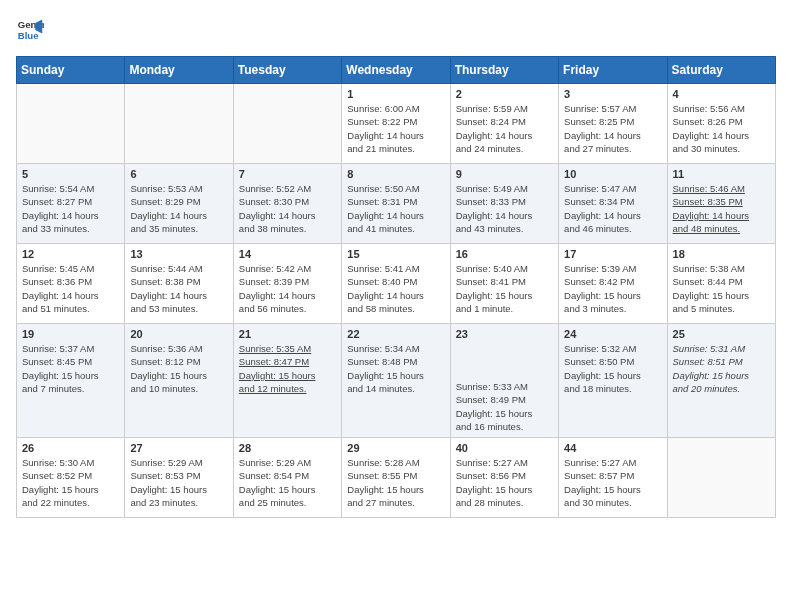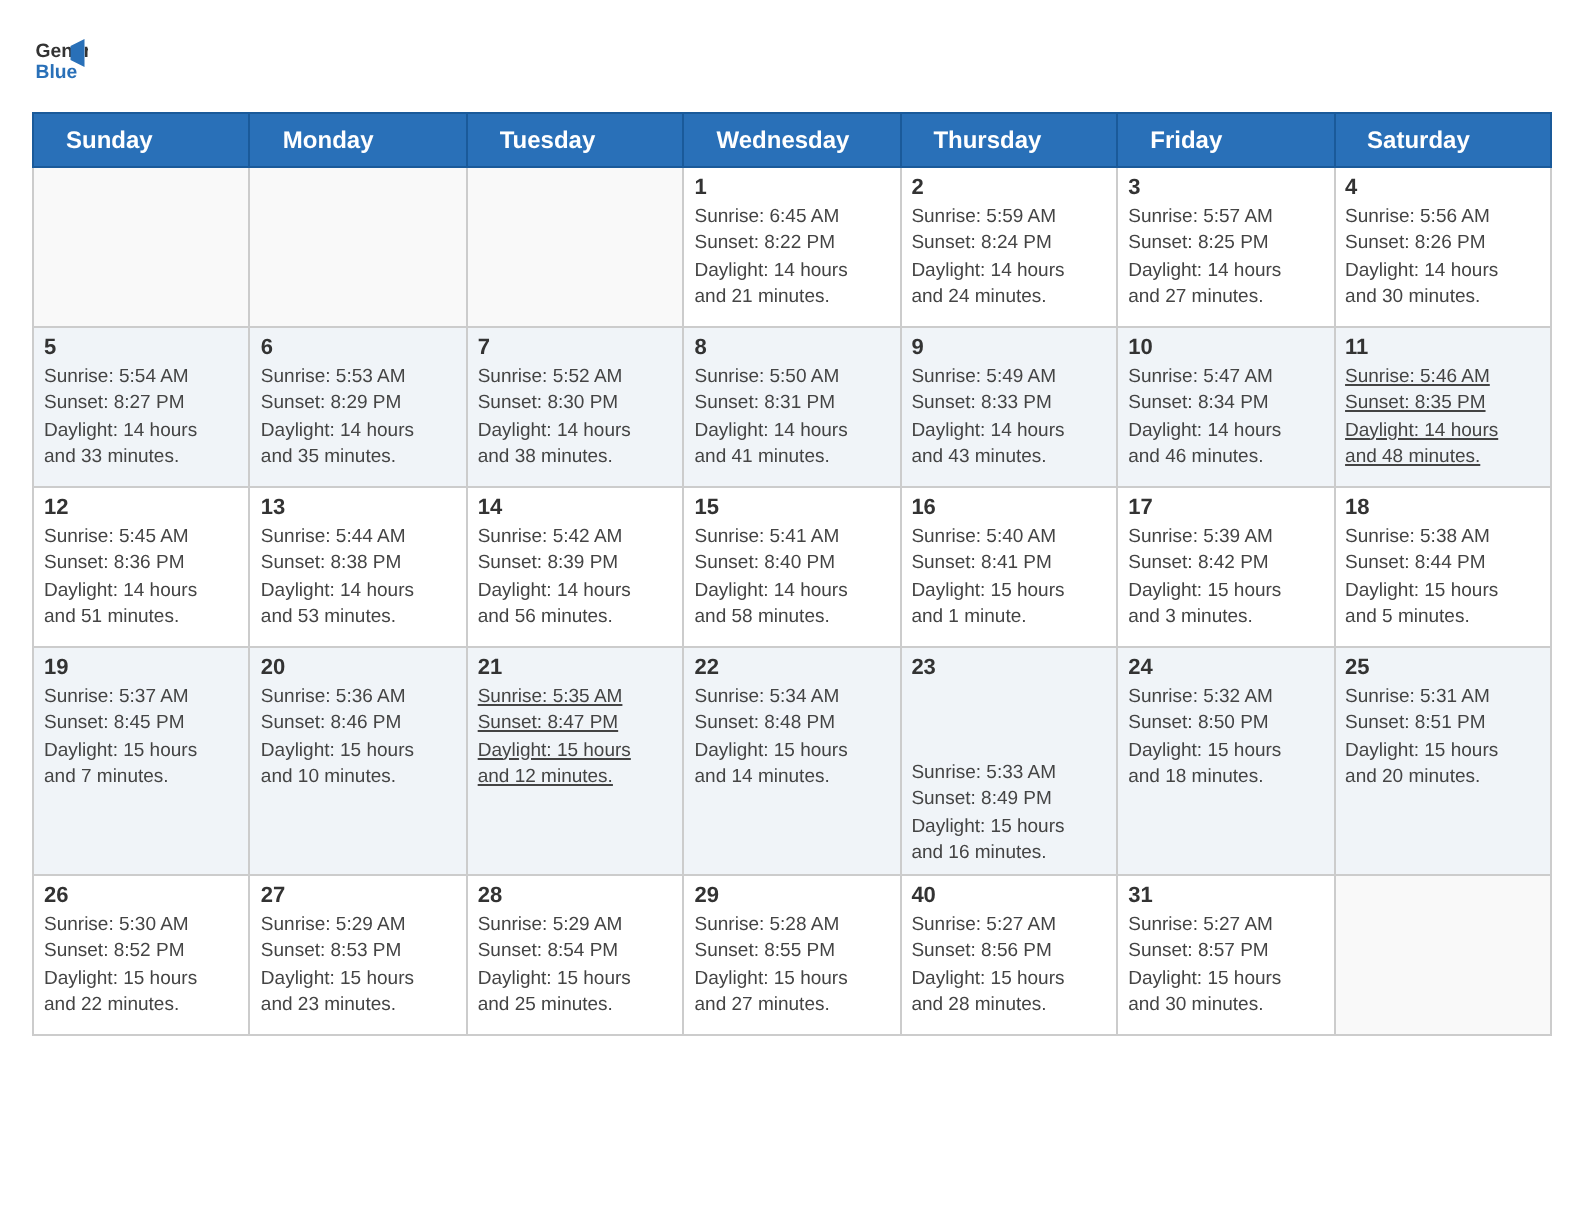--- a/index.html
+++ b/index.html
@@ -38,21 +38,21 @@
     table {
       width: 100%;
       border-collapse: collapse;
       table-layout: fixed;
     }
     thead tr th {
       background: #2970b8;
       color: #fff;
       font-size: 12px;
       font-weight: bold;
-      padding: 6px 16px;
+      padding: 6px 4px;
       text-align: left;
       border: 1px solid #1a5a9a;
     }
     tbody tr td {
       border: 1px solid #ccc;
       vertical-align: top;
       padding: 4px 5px;
       font-size: 10px;
       color: #333;
       height: 80px;
@@ -100,21 +100,21 @@
         <th>Saturday</th>
       </tr>
   </thead>
   <tbody id="calendar-body">
       <tr>
         <td class="empty"></td>
         <td class="empty"></td>
         <td class="empty"></td>
         <td>
           <div class="day-num">1</div>
-          <div class="day-info" style="white-space: pre-line;">Sunrise: 6:45 AM
+          <div class="day-info" style="white-space: pre-line;">Sunrise: 6:00 AM
 Sunset: 8:22 PM
 Daylight: 14 hours
 and 21 minutes.</div>
         </td>
         <td>
           <div class="day-num">2</div>
           <div class="day-info" style="white-space: pre-line;">Sunrise: 5:59 AM
 Sunset: 8:24 PM
 Daylight: 14 hours
 and 24 minutes.</div>
@@ -240,21 +240,21 @@
         <td>
           <div class="day-num">19</div>
           <div class="day-info" style="white-space: pre-line;">Sunrise: 5:37 AM
 Sunset: 8:45 PM
 Daylight: 15 hours
 and 7 minutes.</div>
         </td>
         <td>
           <div class="day-num">20</div>
           <div class="day-info" style="white-space: pre-line;">Sunrise: 5:36 AM
-Sunset: 8:46 PM
+Sunset: 8:12 PM
 Daylight: 15 hours
 and 10 minutes.</div>
         </td>
         <td>
           <div class="day-num">21</div>
           <div class="day-info" style="white-space: pre-line; text-decoration: underline;">Sunrise: 5:35 AM
 Sunset: 8:47 PM
 Daylight: 15 hours
 and 12 minutes.</div>
         </td>
@@ -274,21 +274,21 @@
         </td>
         <td>
           <div class="day-num">24</div>
           <div class="day-info" style="white-space: pre-line;">Sunrise: 5:32 AM
 Sunset: 8:50 PM
 Daylight: 15 hours
 and 18 minutes.</div>
         </td>
         <td>
           <div class="day-num">25</div>
-          <div class="day-info" style="white-space: pre-line;">Sunrise: 5:31 AM
+          <div class="day-info" style="white-space: pre-line; font-style: italic;">Sunrise: 5:31 AM
 Sunset: 8:51 PM
 Daylight: 15 hours
 and 20 minutes.</div>
         </td>
       </tr>
       <tr>
         <td>
           <div class="day-num">26</div>
           <div class="day-info" style="white-space: pre-line;">Sunrise: 5:30 AM
 Sunset: 8:52 PM
@@ -317,21 +317,21 @@
 and 27 minutes.</div>
         </td>
         <td>
           <div class="day-num">40</div>
           <div class="day-info" style="white-space: pre-line;">Sunrise: 5:27 AM
 Sunset: 8:56 PM
 Daylight: 15 hours
 and 28 minutes.</div>
         </td>
         <td>
-          <div class="day-num">31</div>
+          <div class="day-num">44</div>
           <div class="day-info" style="white-space: pre-line;">Sunrise: 5:27 AM
 Sunset: 8:57 PM
 Daylight: 15 hours
 and 30 minutes.</div>
         </td>
         <td class="empty"></td>
       </tr>
     </tbody>
 </table>
 

